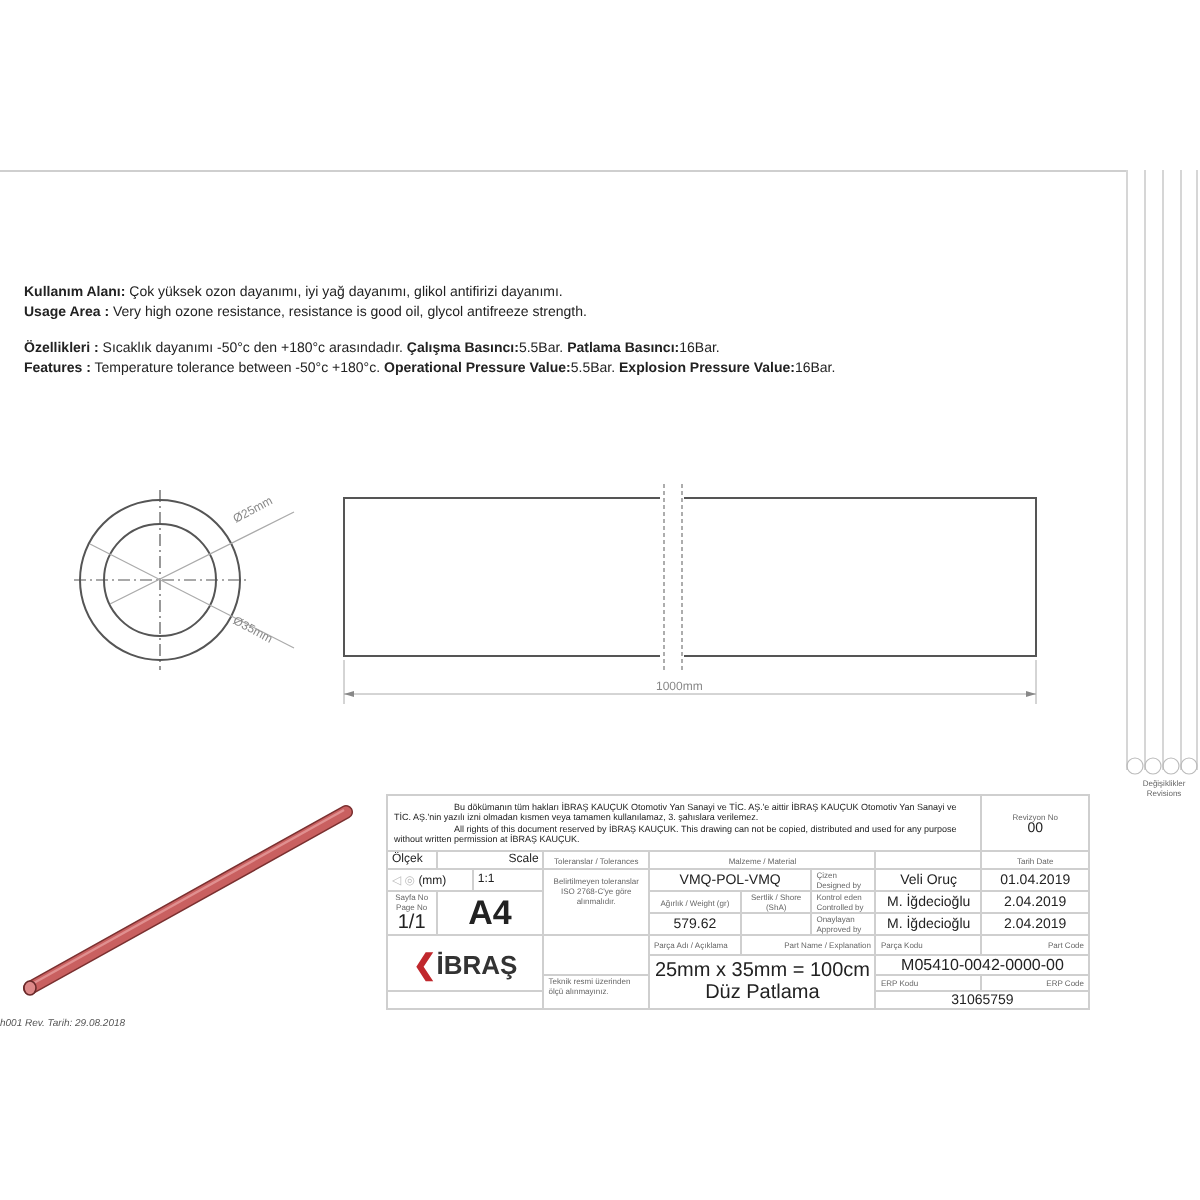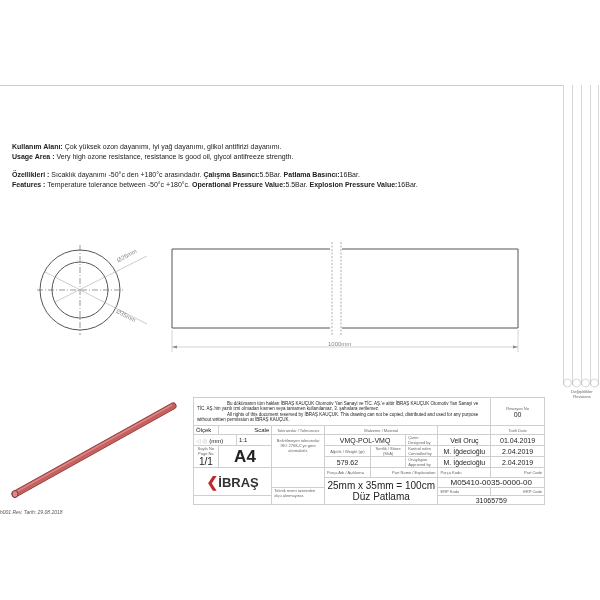--- a/index.html
+++ b/index.html
@@ -132,21 +132,21 @@
   <tr style="height:10px">
     <td rowspan="3" colspan="3" class="ctr"><span style="color:#c0282d;font-size:14px;font-weight:bold">❮</span><span style="font-size:13px;font-weight:bold;color:#333">İBRAŞ</span></td>
     <td rowspan="2"></td>
     <td class="lbl">Parça Adı / Açıklama</td>
     <td class="lbl rt" colspan="2">Part Name / Explanation</td>
     <td class="lbl">Parça Kodu</td>
     <td class="lbl rt">Part Code</td>
   </tr>
   <tr style="height:10px">
     <td rowspan="3" colspan="3" class="ctr" style="font-size:10px">25mm x 35mm = 100cm Düz Patlama</td>
-    <td colspan="2" class="val ctr" style="font-size:8px">M05410-0035-0000-00</td>
+    <td colspan="2" class="val ctr" style="font-size:8px">M05410-0042-0000-00</td>
   </tr>
   <tr style="height:8px">
     <td rowspan="2" class="lbl" style="vertical-align:top">Teknik resmi üzerinden ölçü alınmayınız.</td>
     <td class="lbl">ERP Kodu</td>
     <td class="lbl rt">ERP Code</td>
   </tr>
   <tr style="height:9px">
     <td colspan="3"></td>
     <td colspan="2" class="val ctr">31065759</td>
   </tr>

